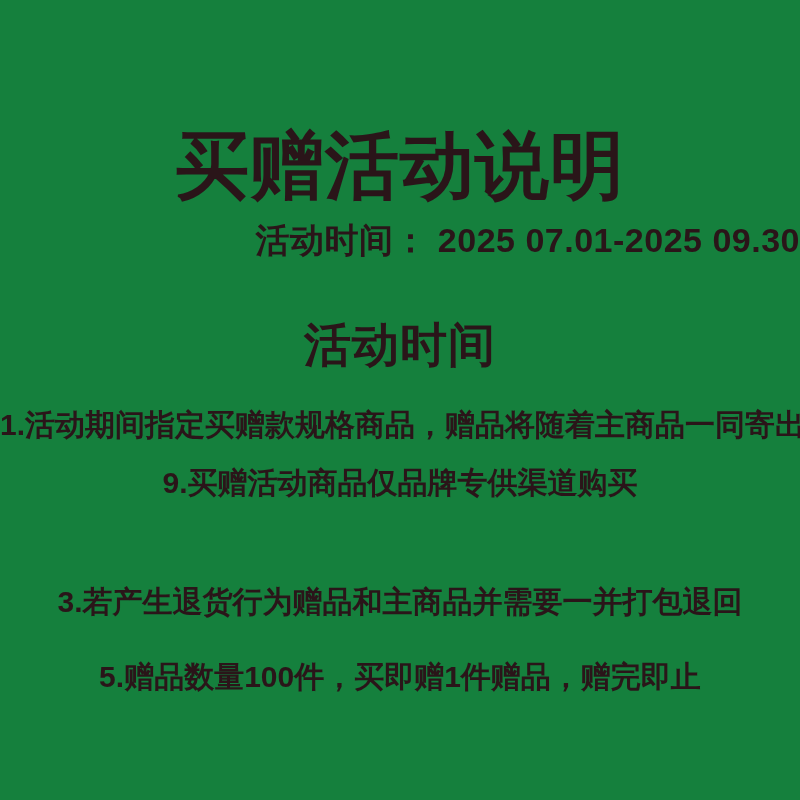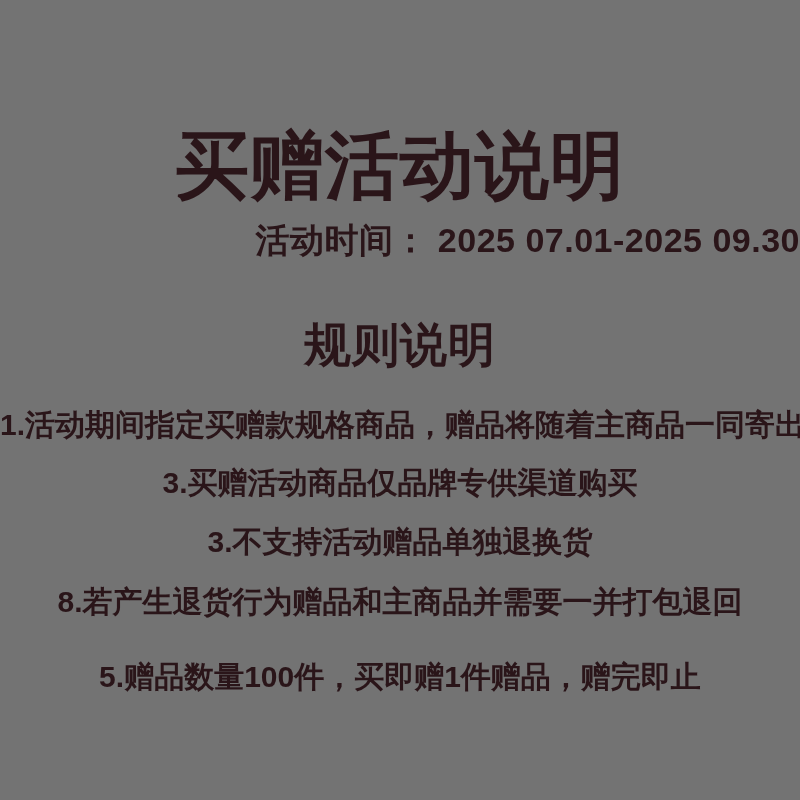--- a/index.html
+++ b/index.html
@@ -5,21 +5,21 @@
     * { margin: 0; padding: 0; box-sizing: border-box; }
     html, body {
       width: 800px;
       height: 800px;
       font-family: "Liberation Sans", "DejaVu Sans", sans-serif;
     }
     #canvas {
       position: relative;
       width: 800px;
       height: 800px;
-      background: #737373;
+      background: #15803d;
       overflow: hidden;
       color: #2a1519;
     }
     .centered {
       position: absolute;
       left: 0;
       width: 100%;
       text-align: center;
       white-space: nowrap;
     }
@@ -58,25 +58,24 @@
   </style>
 </head>
 <body>
 
 <div id="canvas">
 
   <h1 class="centered page-title">买赠活动说明</h1>
 
   <div class="centered activity-period">活动时间： 2025 07.01-2025 09.30</div>
 
-  <h2 class="centered section-heading">规则说明</h2>
+  <h2 class="centered section-heading">活动时间</h2>
 
   <div class="centered rule rule-1">1.活动期间指定买赠款规格商品，赠品将随着主商品一同寄出</div>
 
-  <div class="centered rule rule-2">3.买赠活动商品仅品牌专供渠道购买</div>
+  <div class="centered rule rule-2">9.买赠活动商品仅品牌专供渠道购买</div>
 
-  <div class="centered rule rule-3">3.不支持活动赠品单独退换货</div>
 
-  <div class="centered rule rule-4">8.若产生退货行为赠品和主商品并需要一并打包退回</div>
+  <div class="centered rule rule-4">3.若产生退货行为赠品和主商品并需要一并打包退回</div>
 
   <div class="centered rule rule-5">5.赠品数量100件，买即赠1件赠品，赠完即止</div>
 
 </div>
 
 </body></html>

